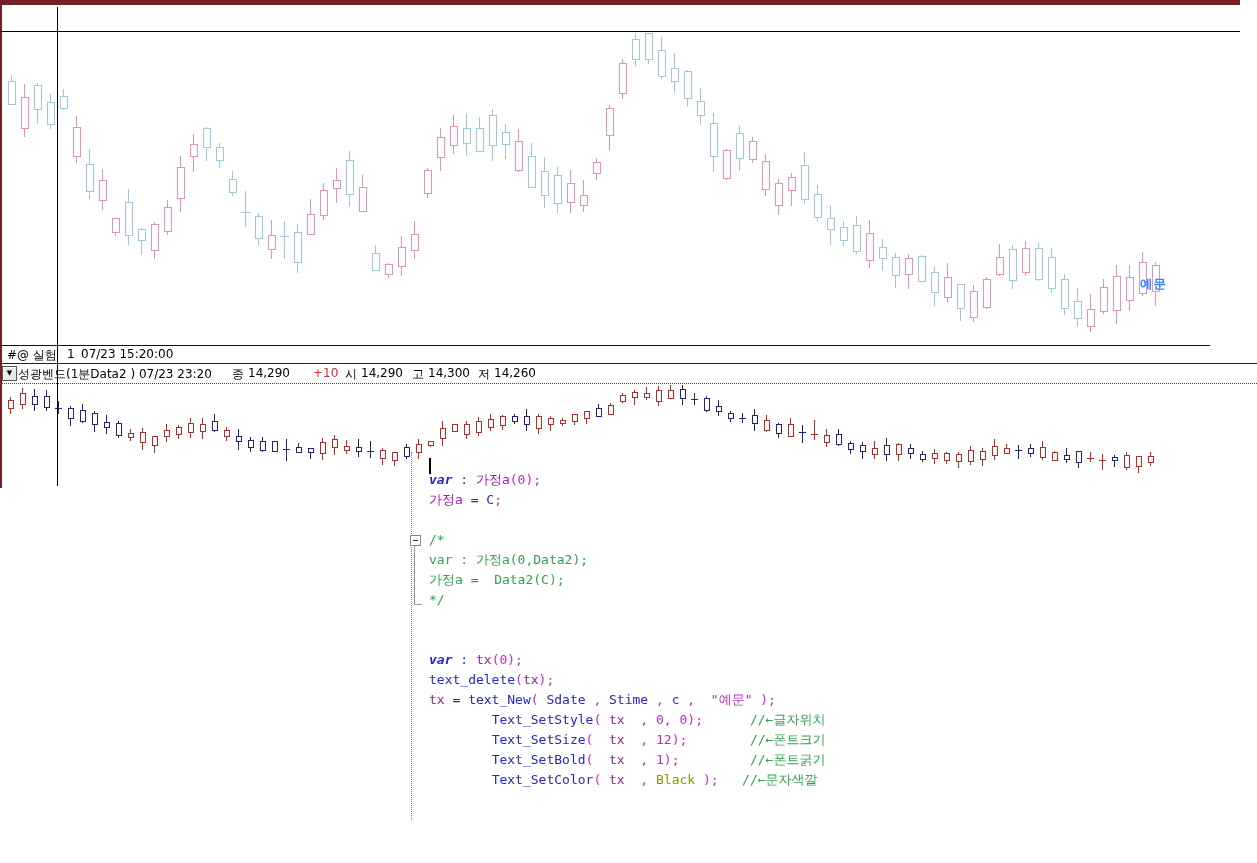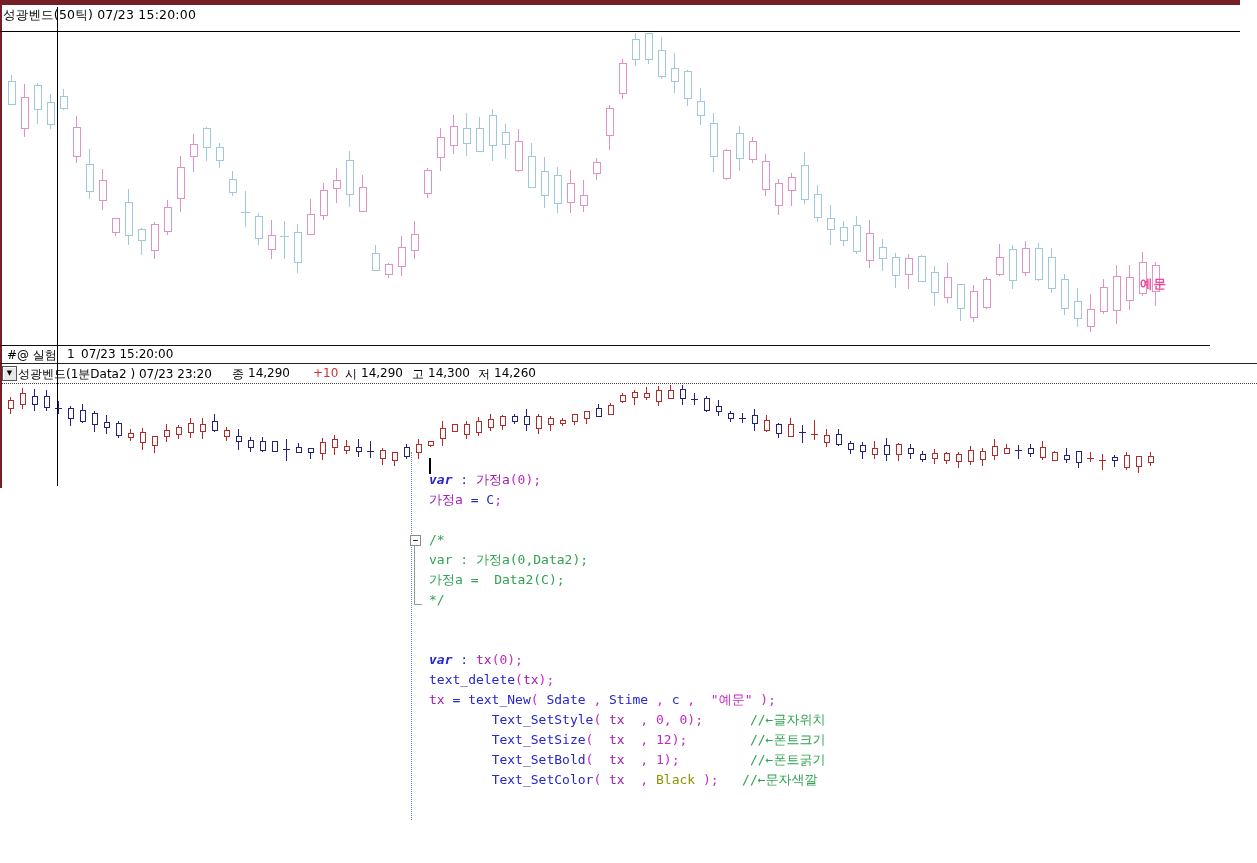--- a/index.html
+++ b/index.html
@@ -32,21 +32,21 @@
   .lab-open{position:absolute;left:345px;top:1px;}
   .val-open{position:absolute;left:361px;top:1px;}
   .lab-high{position:absolute;left:412px;top:1px;}
   .val-high{position:absolute;left:428px;top:1px;}
   .lab-low{position:absolute;left:478px;top:1px;}
   .val-low{position:absolute;left:494px;top:1px;}
   
   .chart1{position:absolute;left:0;top:33px;width:1257px;height:312px;z-index:1;}
   .chart2{position:absolute;left:0;top:384px;width:1257px;height:103px;z-index:1;}
   .overlay-label{position:absolute;left:1140px;top:276px;font-size:12.5px;font-weight:bold;
-                 color:#ec4899;letter-spacing:1px;z-index:4;}
+                 color:#3b82f6;letter-spacing:1px;z-index:4;}
   
   .indent-guide{position:absolute;left:411px;top:452px;width:0;height:368px;
                 border-left:1px dotted #5b8bd0;z-index:3;}
   .caret{position:absolute;left:429px;top:458px;width:2px;height:16px;background:#000;z-index:6;}
   .code{position:absolute;left:429px;top:470px;z-index:5;
         font-family:"DejaVu Sans Mono","Liberation Mono",monospace;
         font-size:13px;white-space:pre;}
   .code .ln{height:20px;line-height:20px;}
   .code .kb{color:#2626cc;font-weight:bold;font-style:italic;}
   .code .k{color:#2626cc;}
@@ -60,21 +60,20 @@
   .fold-line{position:absolute;left:414px;top:545px;width:7px;height:59px;
              border-left:1px solid #999;border-bottom:1px solid #999;z-index:4;}
 </style>
 </head>
 <body>
 
 <div id="screen">
 
   <div class="top-strip"></div>
   <div class="left-edge"></div>
-  <div class="title-row">성광벤드(50틱) 07/23 15:20:00</div>
   <div class="hline hl-title"></div>
   <div class="vline-main"></div>
 
   <svg class="chart1" id="chart1" viewBox="0 0 1257 312" shape-rendering="crispEdges">
       <line x1="11.5" x2="11.5" y1="42.3" y2="71.7" stroke="#9fc8dc"></line>
       <rect x="8" y="48.3" width="7" height="23.0" fill="#fff" stroke="#9fc8dc"></rect>
       <line x1="24.5" x2="24.5" y1="51.3" y2="103.6" stroke="#df93c4"></line>
       <rect x="21" y="64.9" width="7" height="30.7" fill="#fff" stroke="#df93c4"></rect>
       <line x1="37.5" x2="37.5" y1="50.4" y2="91.3" stroke="#9fc8dc"></line>
       <rect x="34" y="52.6" width="7" height="23.5" fill="#fff" stroke="#9fc8dc"></rect>

